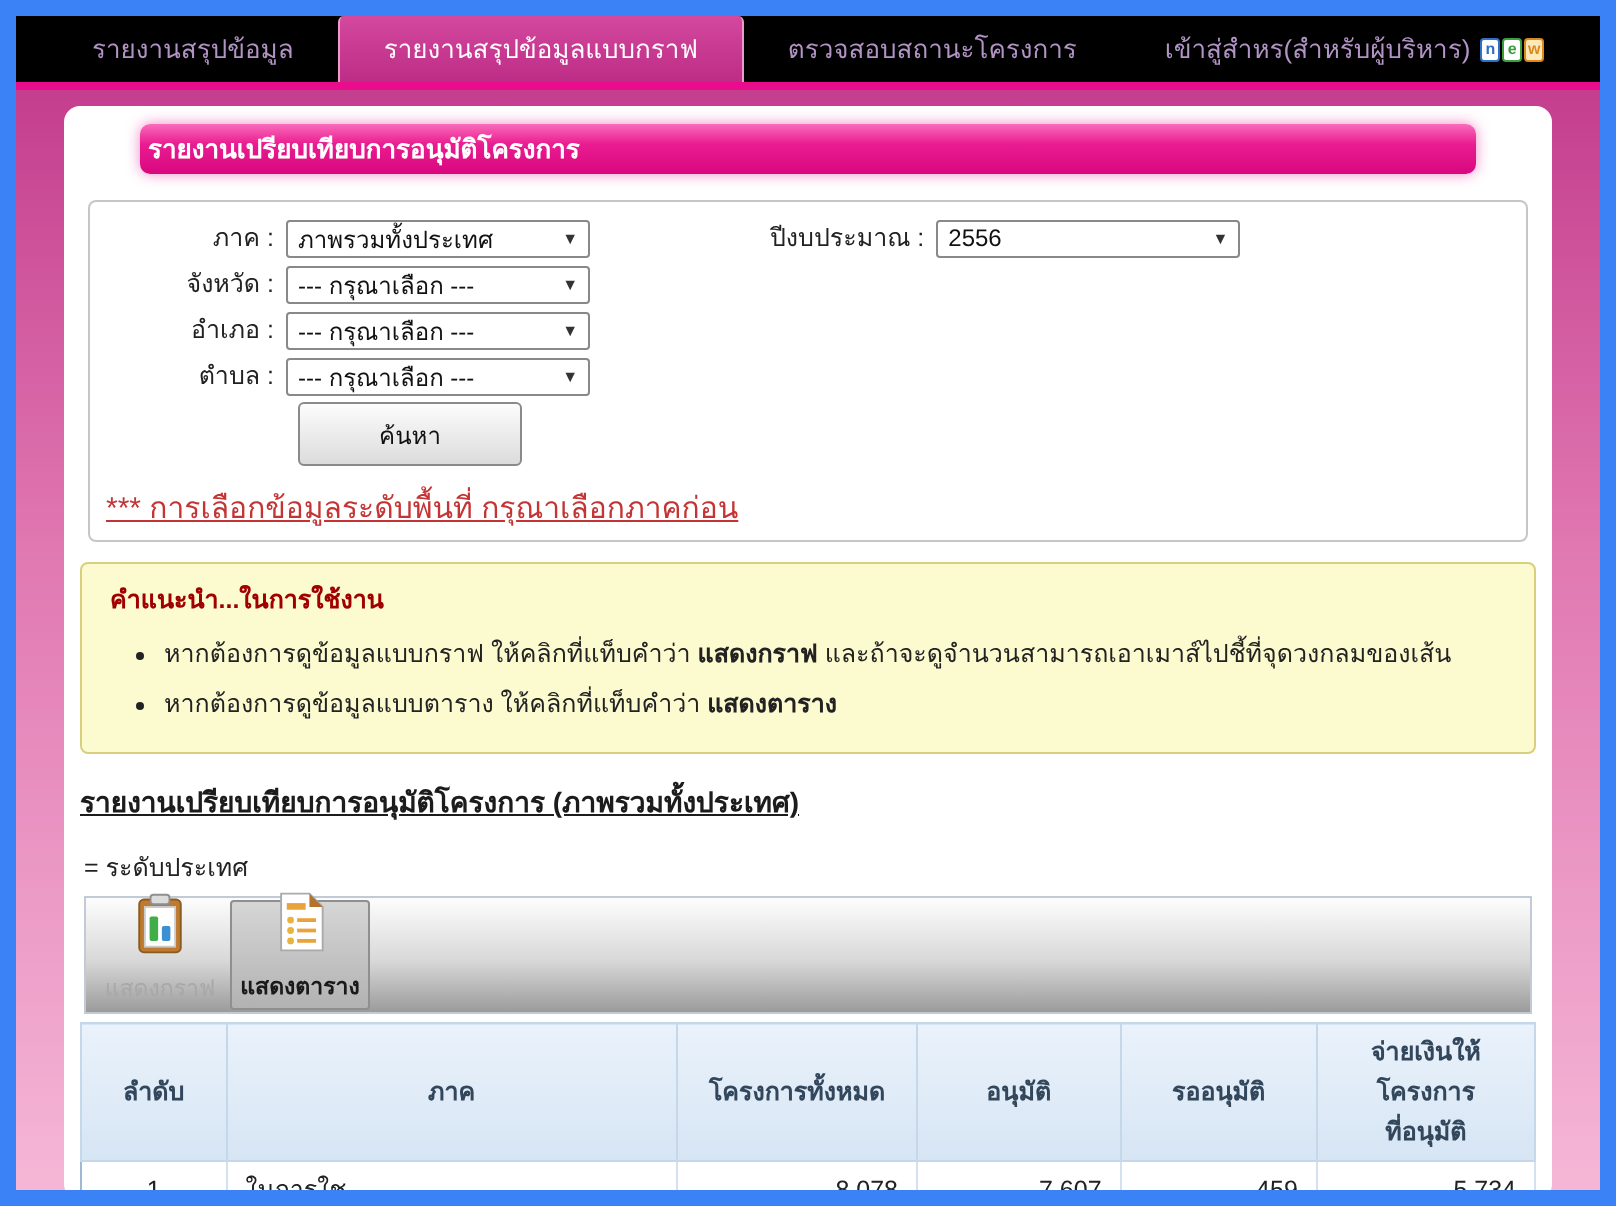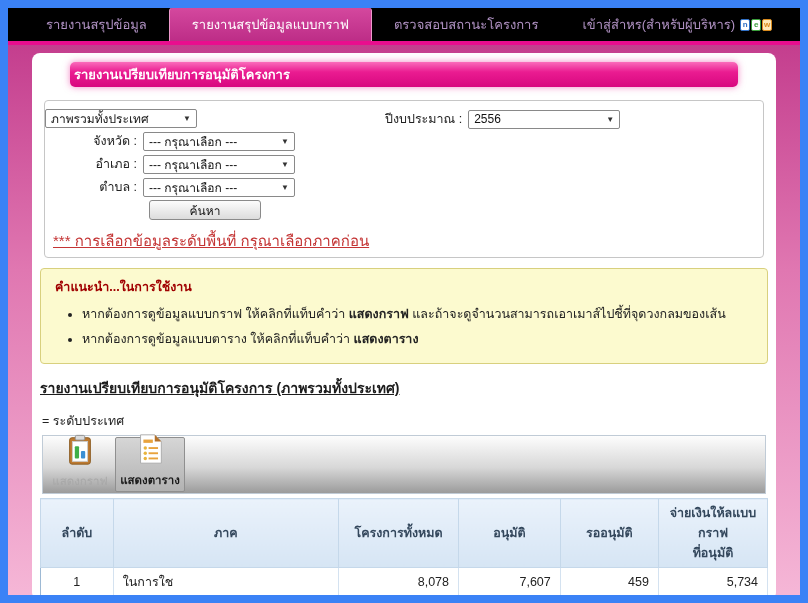--- a/index.html
+++ b/index.html
@@ -29,21 +29,21 @@
   .filter-box { margin:13px 4px 0; border:1px solid #c6c6c6; border-radius:4px; padding:8px 0 4px; position:relative; }
   .f-row { display:flex; align-items:center; margin-bottom:3px; }
   .f-label { width:98px; text-align:right; font-size:12.5px; color:#222; padding-right:6px; }
   .select { width:152px; height:19px; border:1px solid #898989; border-radius:2px; background:#fff;
             display:flex; align-items:center; justify-content:space-between; padding:0 5px; font-size:12px; color:#111; cursor:pointer; }
   .chev { font-size:8px; color:#333; }
   .chev::before { content:"▼"; }
   .year-group { position:absolute; top:8px; left:340px; display:flex; align-items:center; }
   .year-group .f-label { width:auto; }
   .btn-row { margin:3px 0 0 104px; }
-  .search-btn { width:112px; height:20px; background:linear-gradient(180deg,#fcfcfc,#dcdcdc); border:1px solid #8a8a8a;
+  .search-btn { width:112px; height:32px; background:linear-gradient(180deg,#fcfcfc,#dcdcdc); border:1px solid #8a8a8a;
                 border-radius:3px; font-size:12px; color:#111; cursor:pointer; font-family:inherit; }
   .note { color:#c43434; font-size:15px; margin:9px 0 0 8px;text-decoration:underline; }
 
   
   .info-box { margin:10px 0 0; background:#fcfacf; border:1px solid #d8d07e; border-radius:4px; padding:8px 14px 9px; }
   .info-title { color:#a00000; font-weight:bold; font-size:12.5px; }
   .info-box ul { margin:7px 0 0 27px; }
   .info-box li { font-size:12.5px; color:#222; margin-bottom:5px; }
 
   .report-title { text-align:left; font-weight:bold; font-size:14px; color:#1c1c1c; text-decoration:underline; margin-top:13px; }
@@ -94,20 +94,21 @@
   </div>
   <div class="nav-line"></div>
 
   <div class="page">
     <div class="content">
 
       <div class="banner"><span>รายงานเปรียบเทียบการอนุมัติโครงการ</span></div>
 
       <div class="filter-box">
         <div class="f-row">
+          <span class="f-label">ภาค :</span>
           <div class="select">
             <span>ภาพรวมทั้งประเทศ</span>
             <span class="chev"></span>
           </div>
         </div>
         <div class="f-row">
           <span class="f-label">จังหวัด :</span>
           <div class="select">
             <span>--- กรุณาเลือก ---</span>
             <span class="chev"></span>
@@ -196,21 +197,21 @@
             <col style="width:15%">
         </colgroup>
         <thead>
           <tr>
             <th>ลำดับ</th>
             <th>ภาค</th>
             <th>โครงการทั้งหมด</th>
             <th>อนุมัติ</th>
             <th>รออนุมัติ</th>
             <th>
-              <span style="display:block">จ่ายเงินให้ลแบบกราฟ</span>
+              <span style="display:block">จ่ายเงินให้โครงการ</span>
               <span style="display:block">ที่อนุมัติ</span>
             </th>
           </tr>
         </thead>
         <tbody>
           <tr>
             <td class="c-center">1</td>
             <td>ในการใช</td>
             <td class="c-num">8,078</td>
             <td class="c-num">7,607</td>

